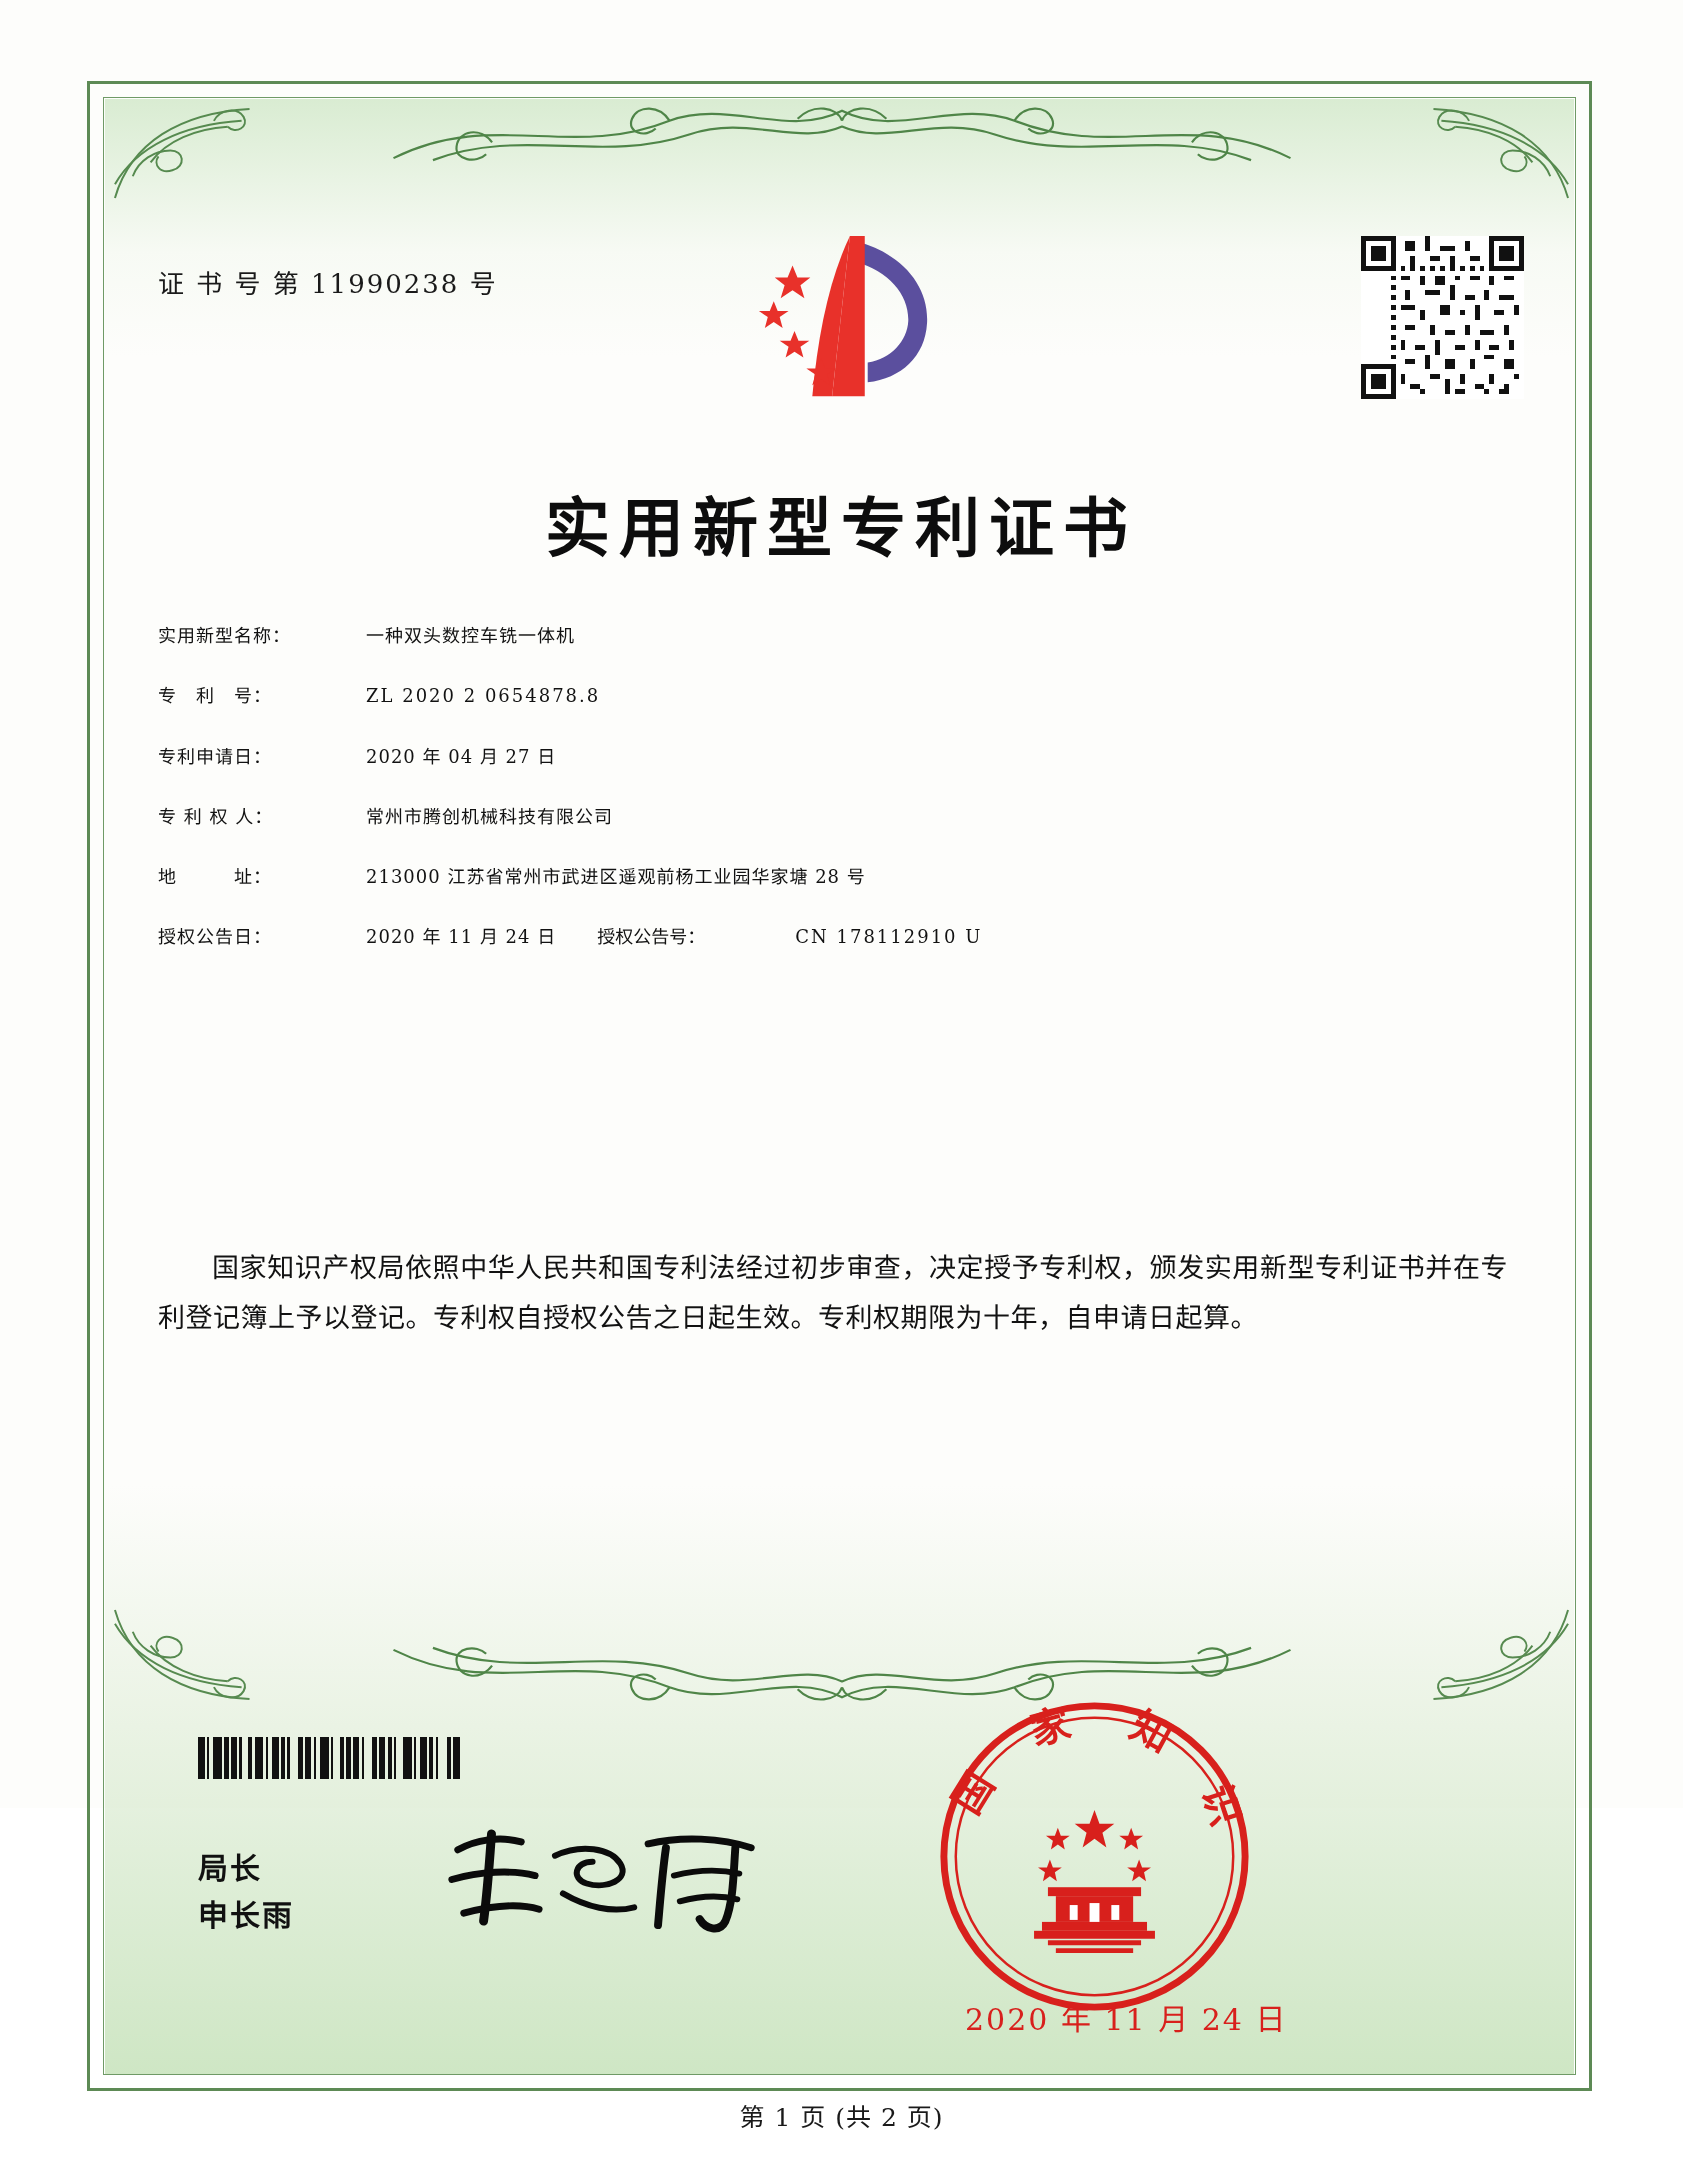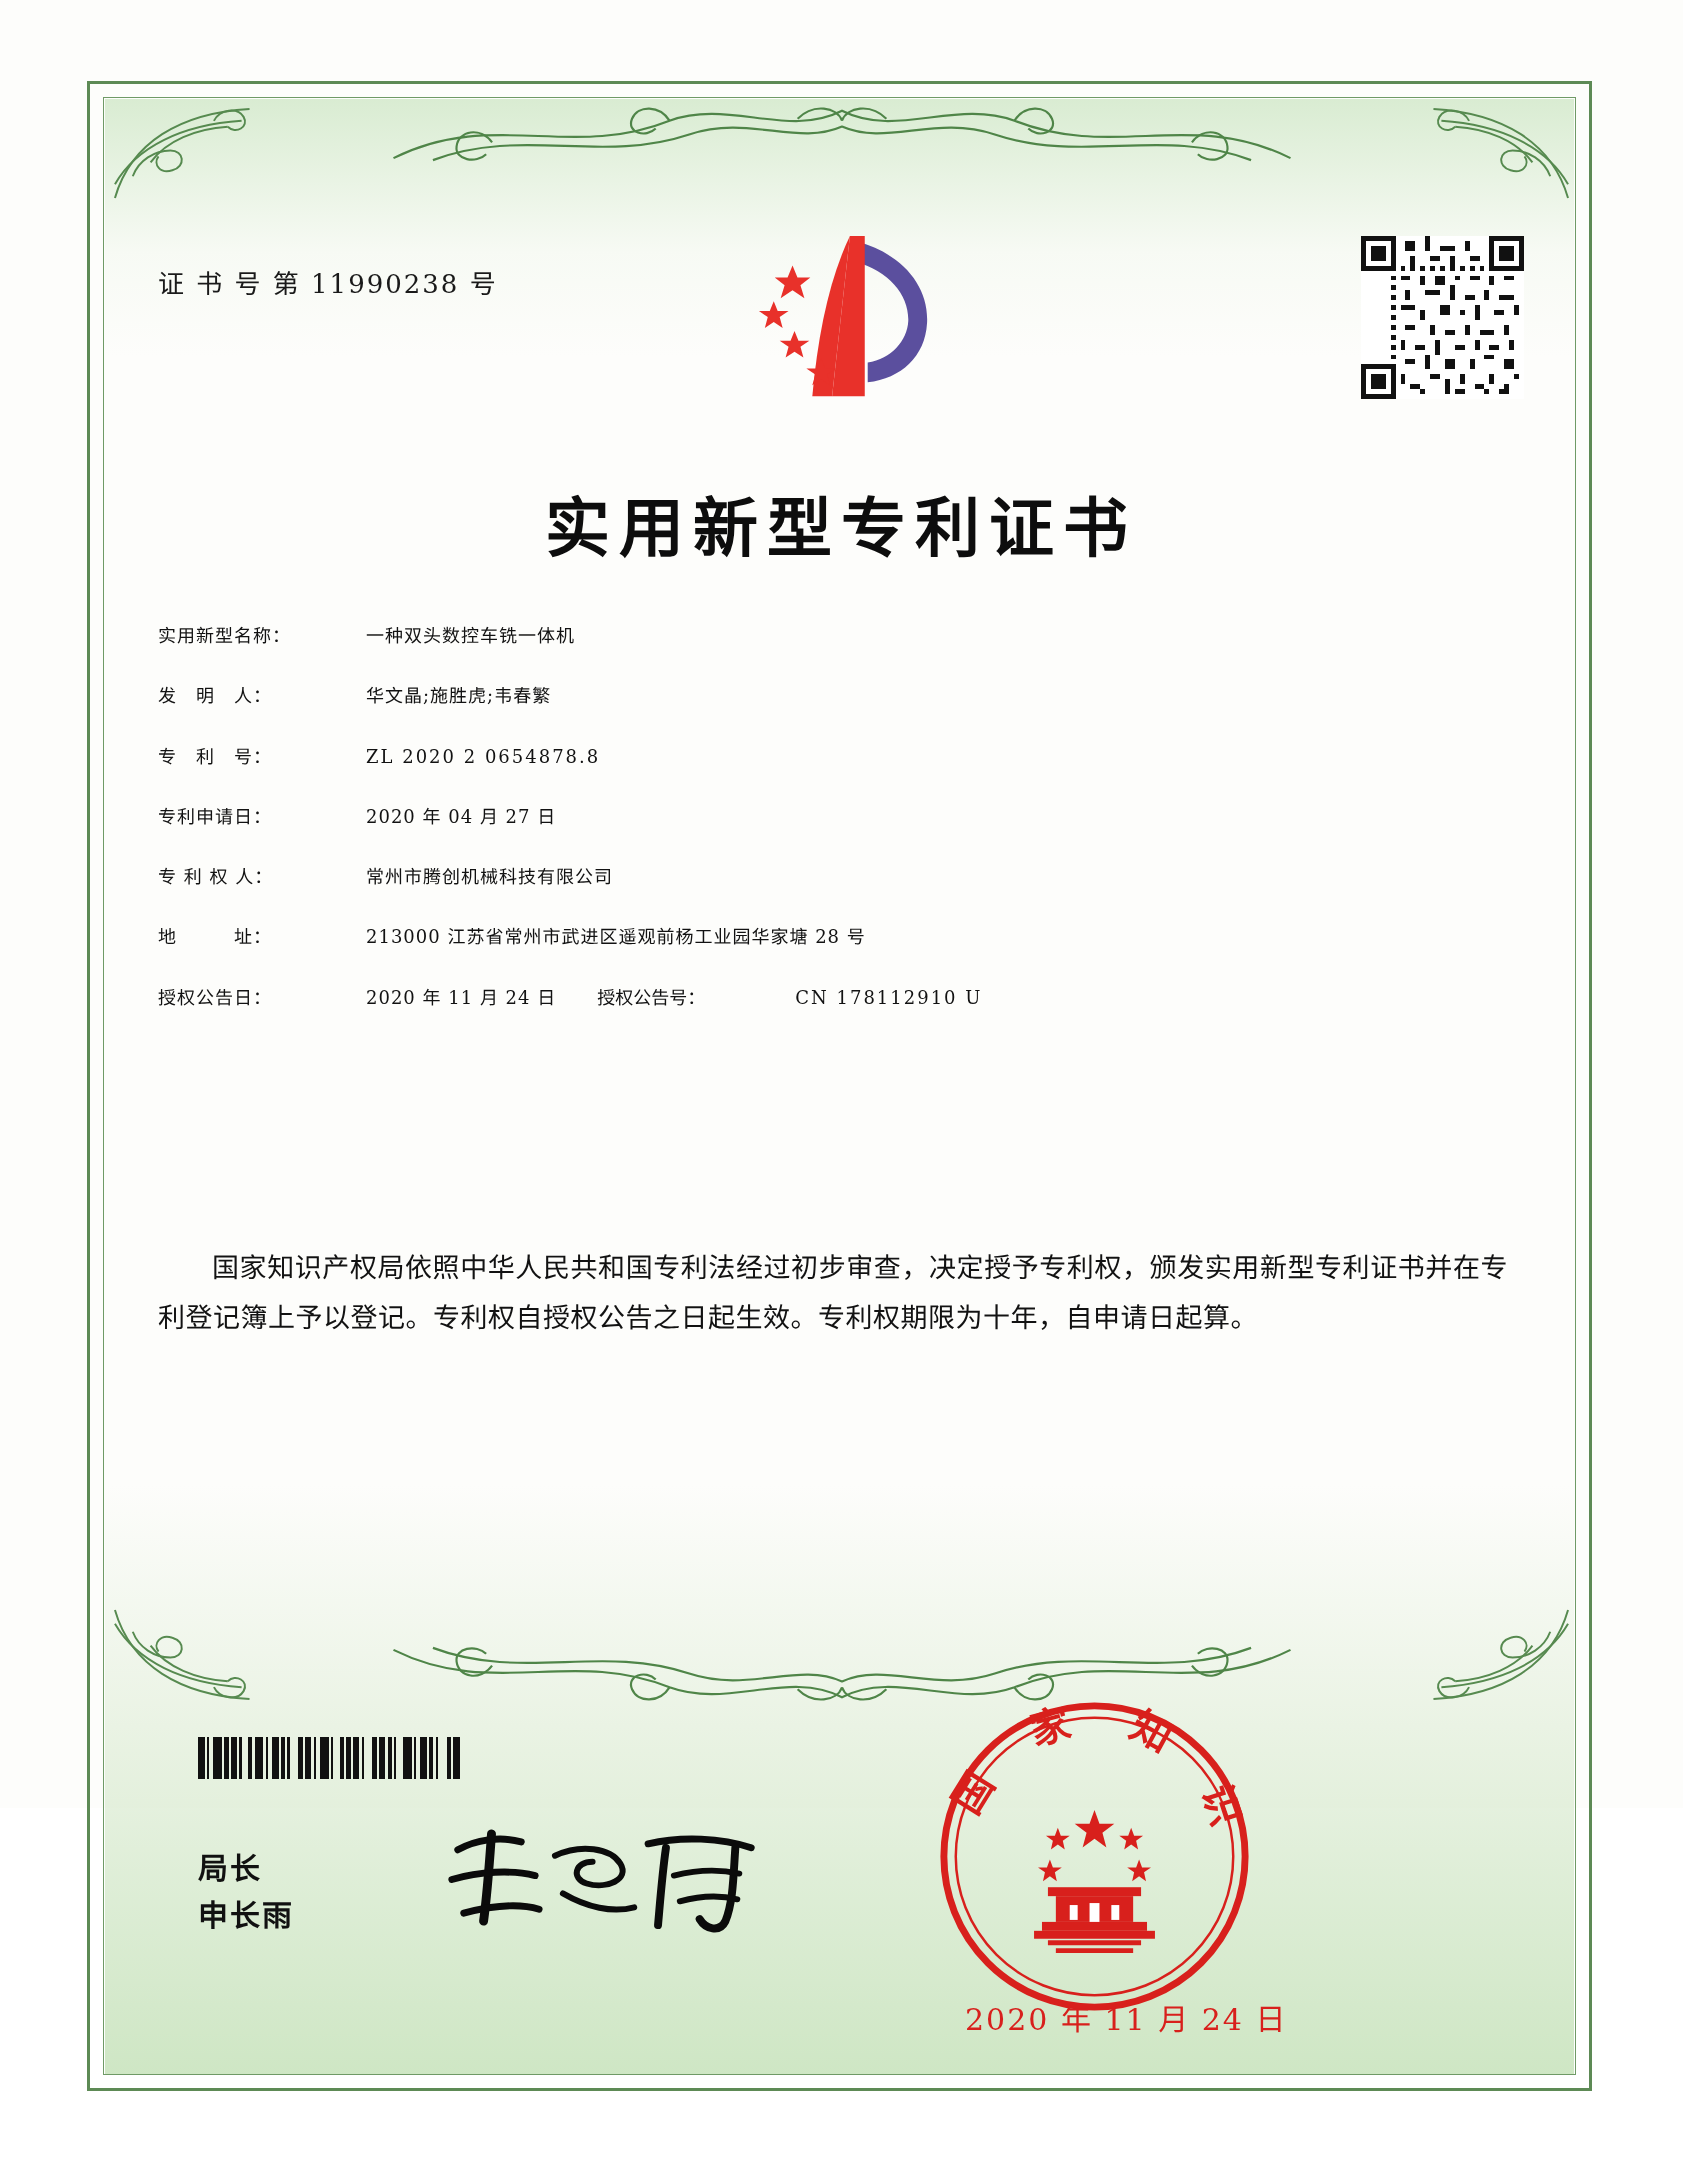--- a/index.html
+++ b/index.html
@@ -460,24 +460,20 @@
 
     <div class="title">实用新型专利证书</div>
 
     <div class="fields">
 
       <div class="field-row">
         <div class="field-label">实用新型名称：</div>
         <div class="field-value">一种双头数控车铣一体机</div>
       </div>
 
-      <div class="field-row">
-        <div class="field-label">发　明　人：</div>
-        <div class="field-value">华文晶;施胜虎;韦春繁</div>
-      </div>
 
       <div class="field-row">
         <div class="field-label">专　利　号：</div>
         <div class="field-value mono">ZL 2020 2 0654878.8</div>
       </div>
 
       <div class="field-row">
         <div class="field-label">专利申请日：</div>
         <div class="field-value">2020 年 04 月 27 日</div>
       </div>
@@ -624,15 +620,16 @@
       <rect x="182" y="214" width="8" height="15"></rect>
     </g>
     <g fill="none" stroke="#d8201c" stroke-width="5">
       <line x1="118" y1="252" x2="212" y2="252"></line>
       <line x1="126" y1="260" x2="204" y2="260"></line>
     </g>
   </svg>
 
   <div class="seal-date">2020 年 11 月 24 日</div>
 
+  <div class="page-footer">第 1 页 (共 2 页)</div>
 
 </div>
 
 
 </body></html>

